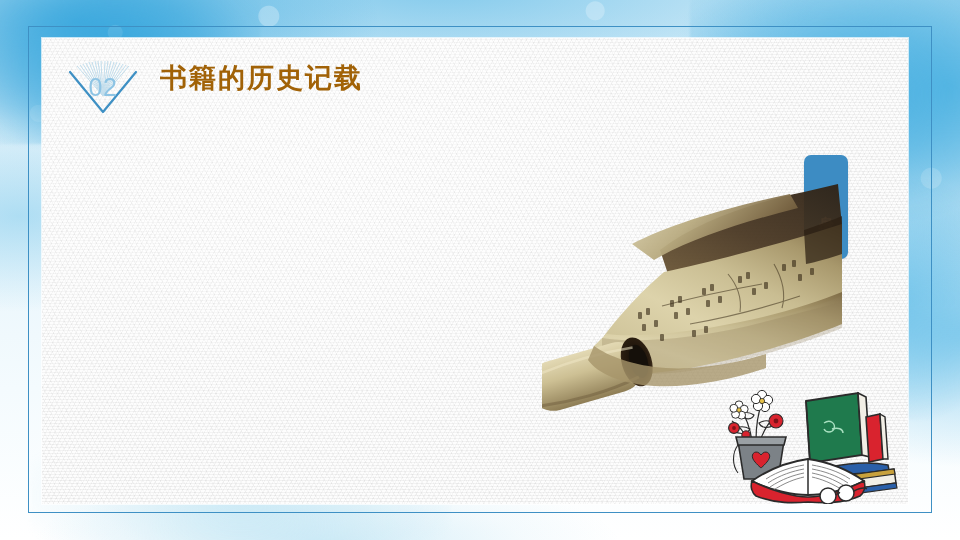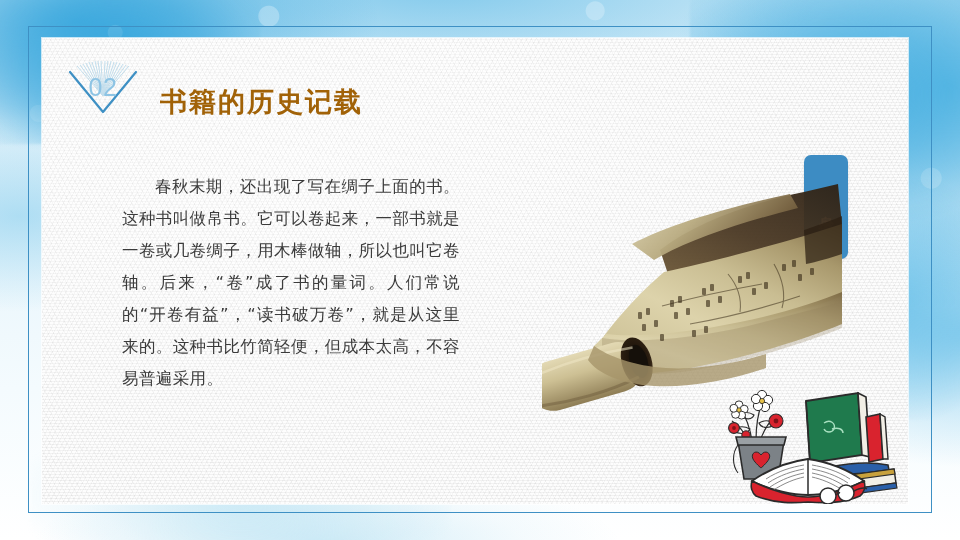--- a/index.html
+++ b/index.html
@@ -87,21 +87,21 @@
       repeating-linear-gradient(118deg, rgba(0,0,0,.035) 0 1px, rgba(0,0,0,0) 1px 4px),
       repeating-linear-gradient(62deg,  rgba(0,0,0,.030) 0 1px, rgba(0,0,0,0) 1px 5px),
       repeating-linear-gradient(0deg,   rgba(255,255,255,.9) 0 2px, rgba(0,0,0,.012) 2px 3px),
       radial-gradient(ellipse at 30% 25%, rgba(255,255,255,.9), rgba(244,244,244,.4) 60%, rgba(238,238,238,.5) 100%);
     opacity: .95;
   }
 
   
   .header {
     position: absolute; left: 22px; top: 22px;
-    display: flex; align-items: flex-end; gap: 18px;
+    display: flex; align-items: flex-start; gap: 18px;
   }
   .num-badge {
     position: relative; width: 78px; height: 60px; flex: 0 0 auto;
   }
   .num-badge svg { position: absolute; inset: 0; width: 78px; height: 60px; }
   .num-badge .num {
     position: absolute; left: 0; right: 0; top: 13px;
     text-align: center;
     font-size: 25px; letter-spacing: .5px;
     color: #8ec4e4; font-weight: 400;
@@ -198,21 +198,20 @@
             <line x1="39" y1="36" x2="65" y2="6"></line>
           </g>
           <path d="M6 12 L39 52 L72 12" fill="none" stroke="#3e90c4" stroke-width="2.2" stroke-linecap="round" stroke-linejoin="round"></path>
         </svg>
         <div class="num">02</div>
       </div>
 
       <div class="section-title">书籍的历史记载</div>
     </div>
 
-    <p class="body-text">春秋末期，还出现了写在绸子上面的书。这种书叫做帛书。它可以卷起来，一部书就是一卷或几卷绸子，用木棒做轴，所以也叫它卷轴。后来，“卷”成了书的量词。人们常说的“开卷有益”，“读书破万卷”，就是从这里来的。这种书比竹简轻便，但成本太高，不容易普遍采用。</p>
 
     <div class="tag">
       <span>帛书</span>
     </div>
 
     <div class="scroll-art">
       <svg viewBox="0 0 300 260" xmlns="http://www.w3.org/2000/svg">
         <defs>
           <linearGradient id="silk" x1="0" y1="1" x2="1" y2="0">
             <stop offset="0%" stop-color="#cfc49a"></stop>

